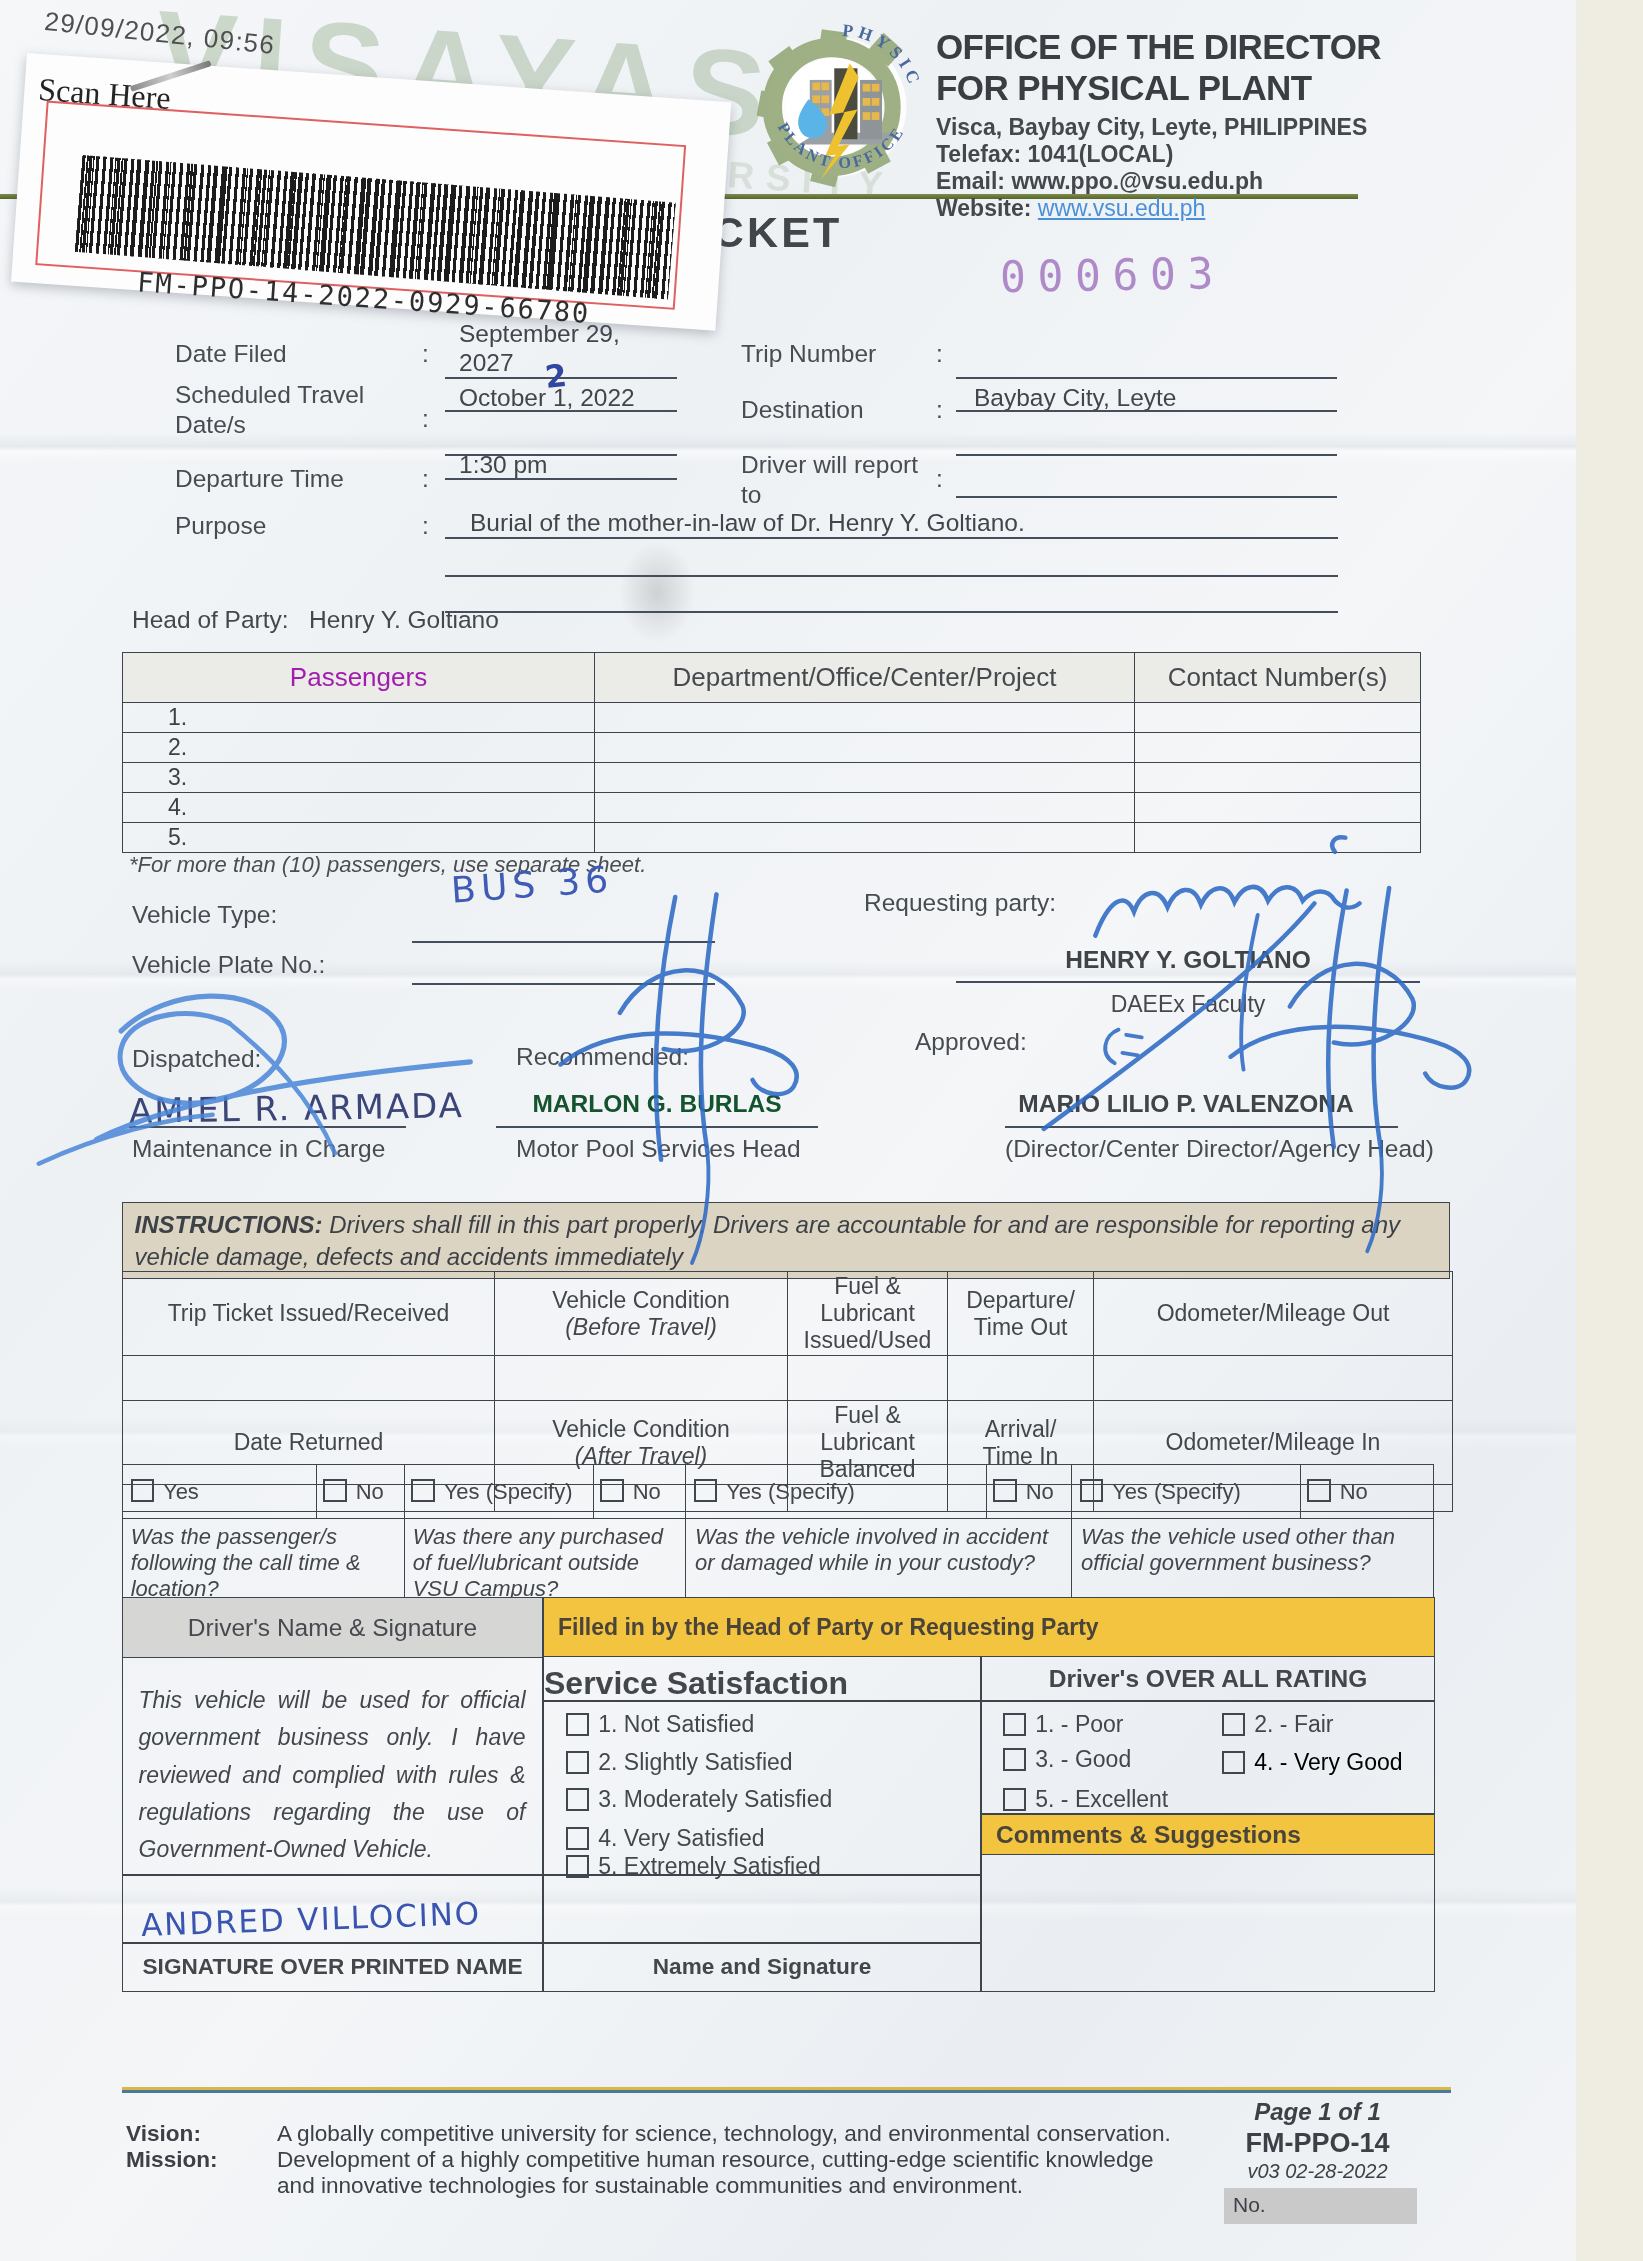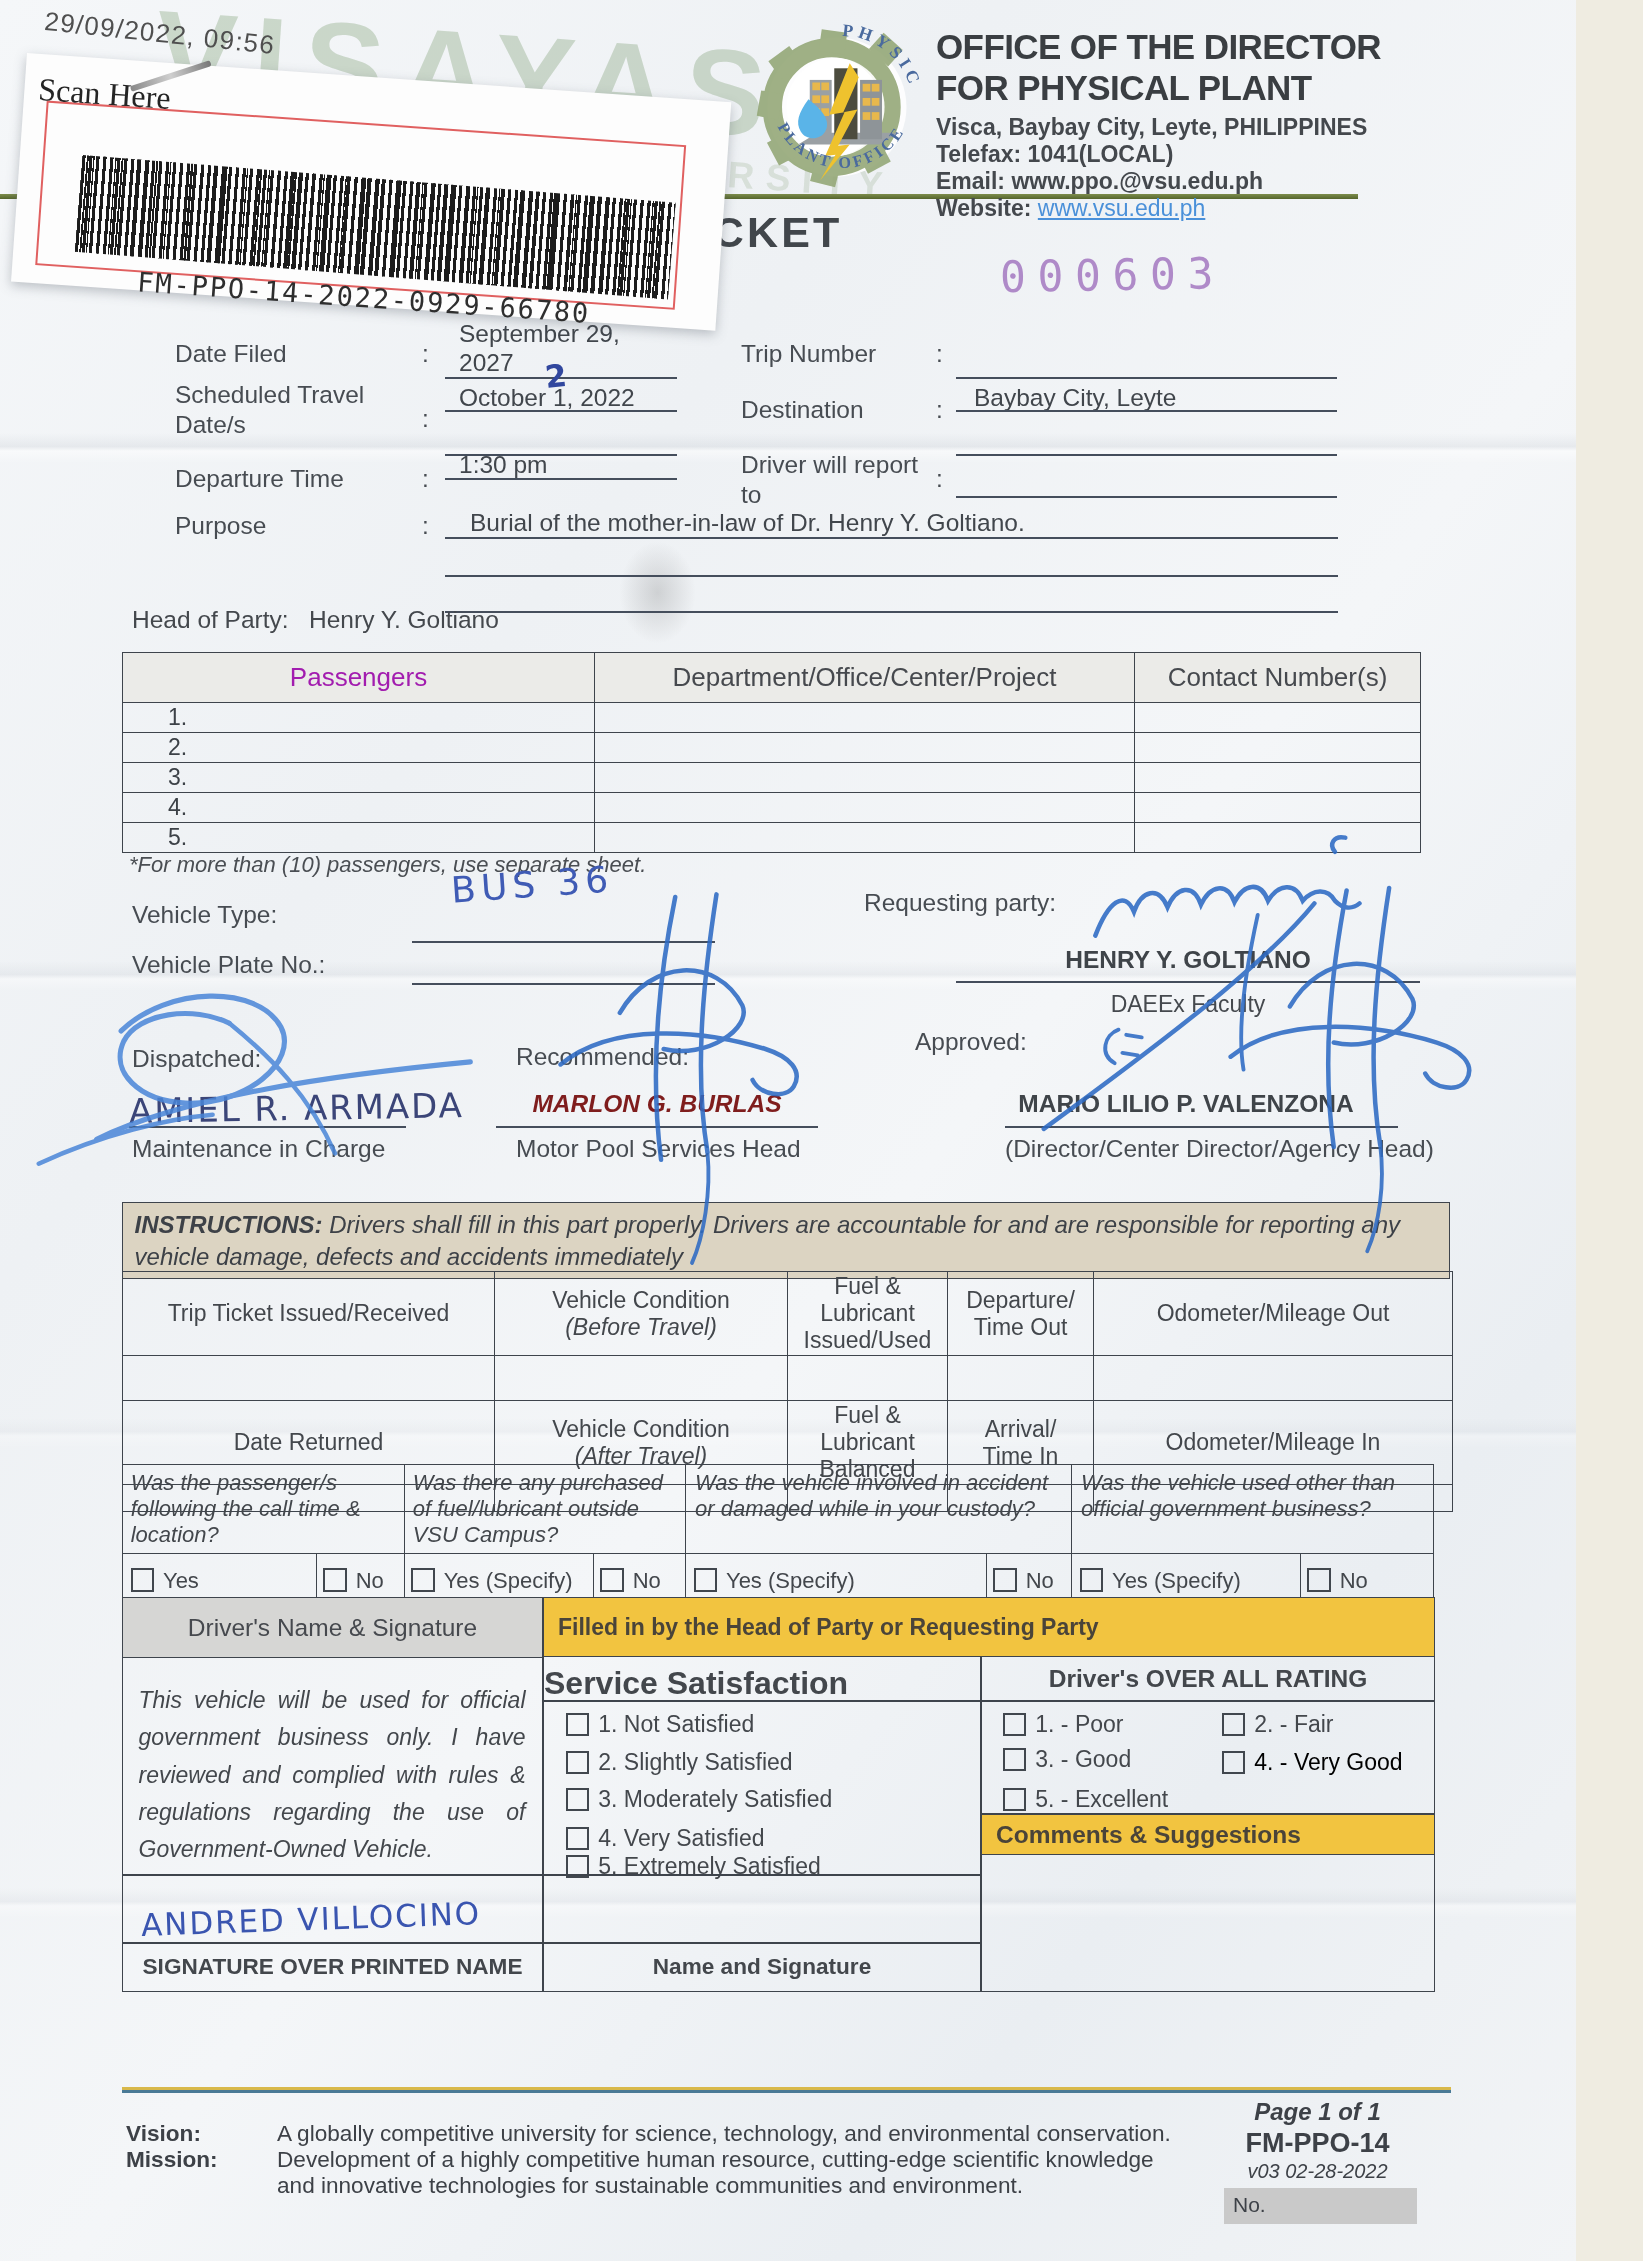--- a/index.html
+++ b/index.html
@@ -217,21 +217,21 @@
   <div class="abs bold" style="left:956px;top:946px;width:464px;text-align:center;font-size:24.5px;color:#3f4449;">HENRY Y. GOLTIANO</div>
   <div class="uline" style="left:956px;top:981px;width:464px;"></div>
   <div class="abs" style="left:956px;top:991px;width:464px;text-align:center;font-size:23px;color:#45494e;">DAEEx Faculty</div>
 
   <div class="abs lbl" style="left:132px;top:1045px;">Dispatched:</div>
   <div class="abs hand" style="left:129px;top:1088px;font-size:34px;color:#3b4578;letter-spacing:1.9px;transform:rotate(-1deg);">AMIEL R. ARMADA</div>
   <div class="uline" style="left:129px;top:1126px;width:277px;"></div>
   <div class="abs lbl" style="left:132px;top:1135px;">Maintenance in Charge</div>
 
   <div class="abs lbl" style="left:516px;top:1043px;">Recommended:</div>
-  <div class="abs bold" style="left:496px;top:1090px;width:322px;text-align:center;font-size:24.5px;color:#7f1d1d;font-style:italic;">MARLON G. BURLAS</div>
+  <div class="abs bold" style="left:496px;top:1090px;width:322px;text-align:center;font-size:24.5px;color:#14532d;">MARLON G. BURLAS</div>
   <div class="uline" style="left:496px;top:1126px;width:322px;"></div>
   <div class="abs lbl" style="left:516px;top:1135px;">Motor Pool Services Head</div>
 
   <div class="abs lbl" style="left:915px;top:1028px;">Approved:</div>
   <div class="abs bold" style="left:967px;top:1090px;width:438px;text-align:center;font-size:24.5px;color:#3f4449;">MARIO LILIO P. VALENZONA</div>
   <div class="uline" style="left:1005px;top:1126px;width:393px;"></div>
   <div class="abs lbl" style="left:1005px;top:1135px;">(Director/Center Director/Agency Head)</div>
 
   <div class="abs" style="left:122px;top:1202px;width:1303px;border:1.9px solid #3e444c;background:#dcd4c2;
        padding:6.4px 11.6px;font-size:24px;line-height:1.3;color:#3d4147;">
@@ -302,36 +302,36 @@
         <col style="width:194px">
         <col style="width:88px">
         <col style="width:189px">
         <col style="width:92px">
               <col style="width:301px">
         <col style="width:85px">
         <col style="width:229px">
         <col style="width:133px">
       </colgroup>
     <tbody>
-        <tr style="height:71px;">
-      <td colspan="2" class="it" style="padding:5.2px 7.7px;vertical-align:top;">Was the passenger/s following the call time &amp; location?</td>
-      <td colspan="2" class="it" style="padding:5.2px 7.7px;vertical-align:top;">Was there any purchased of fuel/lubricant outside VSU Campus?</td>
-      <td colspan="2" class="it" style="padding:5.2px 9px;vertical-align:top;">Was the vehicle involved in accident or damaged while in your custody?</td>
-      <td colspan="2" class="it" style="padding:5.2px 9px;vertical-align:top;">Was the vehicle used other than official government business?</td>
-    </tr>
-    <tr style="height:54px;">
+        <tr style="height:54px;">
       <td style="padding-left:7.7px;"><span class="cb"></span><span>Yes</span></td>
       <td style="padding-left:6.4px;"><span class="cb"></span><span>No</span></td>
       <td style="padding-left:6.4px;"><span class="cb"></span><span>Yes (Specify)</span></td>
       <td style="padding-left:6.4px;"><span class="cb"></span><span>No</span></td>
       <td style="padding-left:7.7px;"><span class="cb"></span><span>Yes (Specify)</span></td>
       <td style="padding-left:6.4px;"><span class="cb"></span><span>No</span></td>
       <td style="padding-left:7.7px;"><span class="cb"></span><span>Yes (Specify)</span></td>
       <td style="padding-left:6.4px;"><span class="cb"></span><span>No</span></td>
     </tr>
+    <tr style="height:71px;">
+      <td colspan="2" class="it" style="padding:5.2px 7.7px;vertical-align:top;">Was the passenger/s following the call time &amp; location?</td>
+      <td colspan="2" class="it" style="padding:5.2px 7.7px;vertical-align:top;">Was there any purchased of fuel/lubricant outside VSU Campus?</td>
+      <td colspan="2" class="it" style="padding:5.2px 9px;vertical-align:top;">Was the vehicle involved in accident or damaged while in your custody?</td>
+      <td colspan="2" class="it" style="padding:5.2px 9px;vertical-align:top;">Was the vehicle used other than official government business?</td>
+    </tr>
   </tbody>
     </table>
 
   <div class="abs" style="left:122px;top:1597px;width:1311px;height:393px;border:1.9px solid #3e444c;">
 
     <div class="abs" style="left:419px;top:0;width:1.9px;height:393px;background:#3e444c;"></div>
     <div class="abs" style="left:857px;top:0;width:1.9px;height:393px;background:#3e444c;"></div>
 
     <div class="abs yellowband" style="left:421px;top:0;width:890px;height:59px;border-bottom:1.9px solid #3e444c;
          display:flex;align-items:center;padding-left:14px;box-sizing:border-box;font-size:23px;font-weight:bold;color:#4a4439;">Filled in by the Head of Party or Requesting Party</div>

